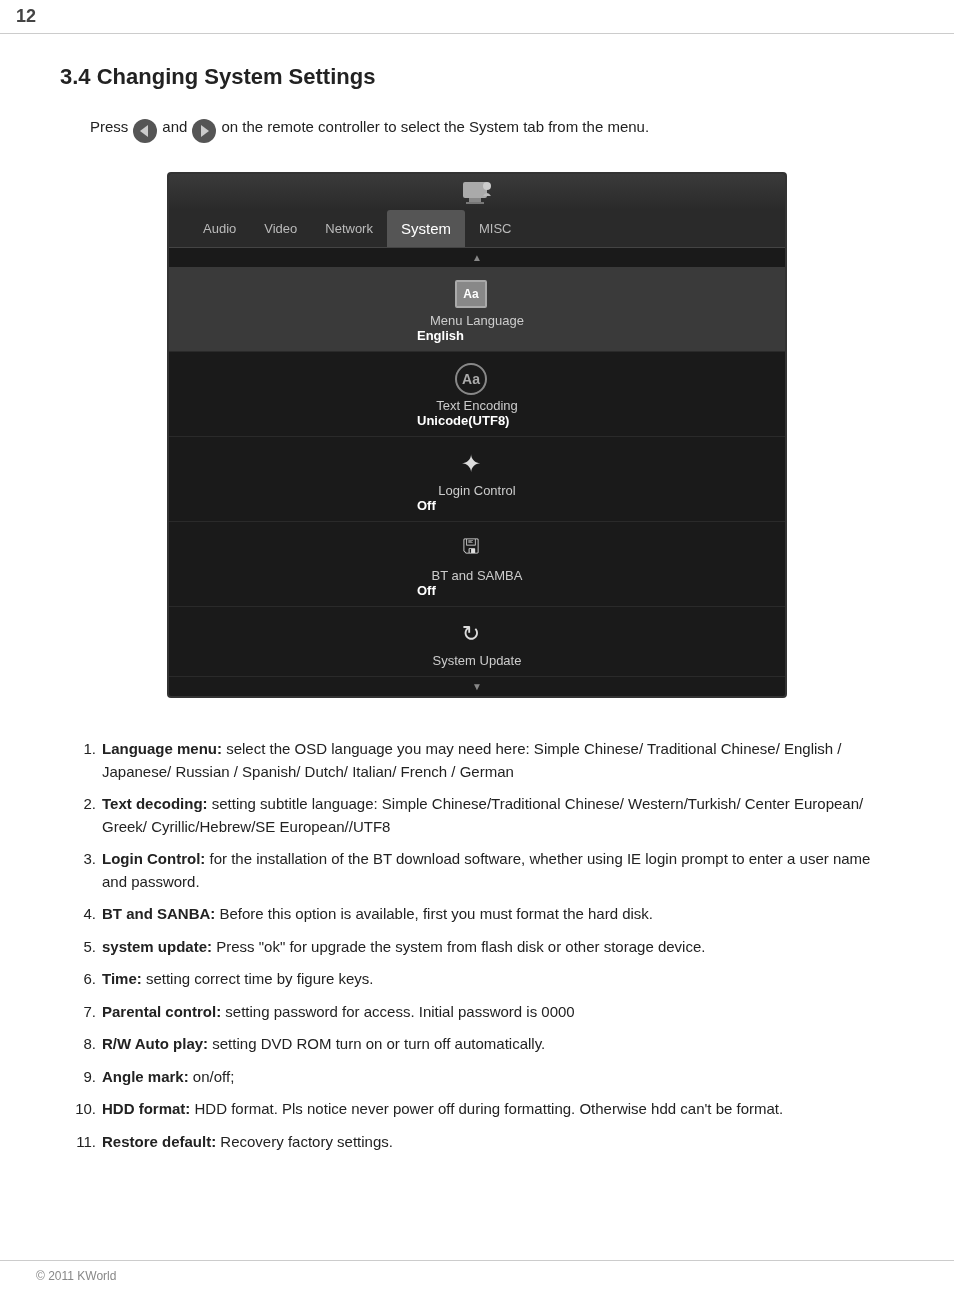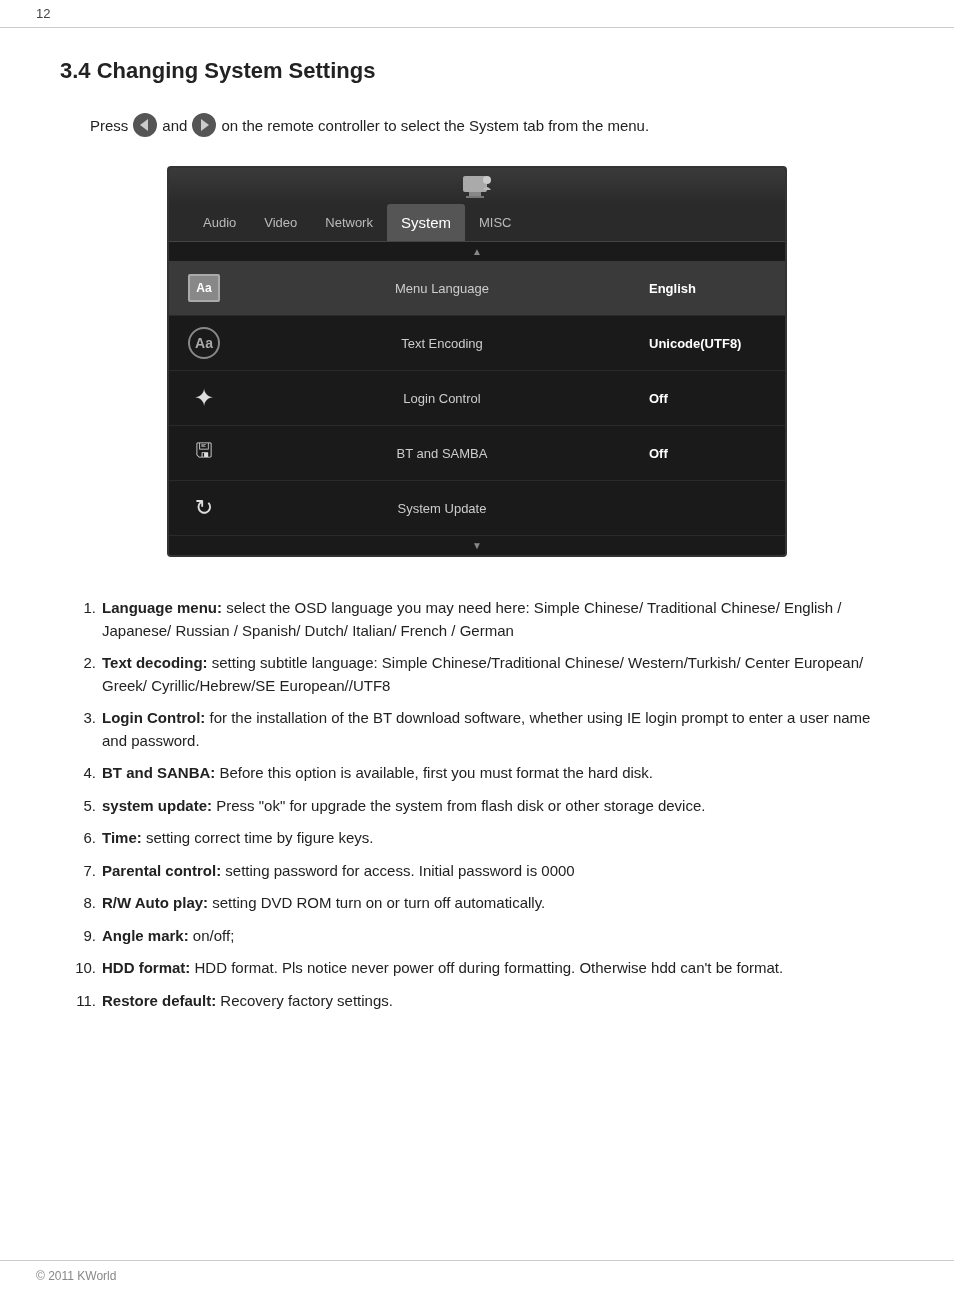--- a/index.html
+++ b/index.html
@@ -8,38 +8,39 @@
       min-height: 1307px;
       background: #fff;
       font-family: Arial, sans-serif;
       font-size: 15px;
       color: #222;
       position: relative;
     }
 
     .top-bar {
       border-bottom: 1px solid #ccc;
-      padding: 6px 36px;
-      font-size: 13px;
+      padding: 6px 16px;
+      font-size: 18px;
       color: #444;
+      font-weight: bold;
     }
 
     .content {
       padding: 30px 60px 40px 60px;
     }
 
     .section-title {
       font-size: 22px;
       font-weight: bold;
       margin-bottom: 28px;
     }
 
     .intro-line {
       display: flex;
-      align-items: center;
+      align-items: flex-start;
       gap: 4px;
       font-size: 15px;
       margin-bottom: 28px;
       margin-left: 30px;
     }
 
     
     .screenshot-container {
       margin: 0 auto 40px auto;
       width: 620px;
@@ -92,20 +93,21 @@
       font-size: 10px;
       text-align: center;
       padding: 4px 0;
     }
 
     .ui-row {
       display: flex;
       align-items: center;
       padding: 8px 16px;
       border-bottom: 1px solid #2a2a2a;
+      flex-direction: column;
     }
 
     .ui-row.highlighted {
       background: #3a3a3a;
     }
 
     .ui-row-icon {
       width: 38px;
       height: 38px;
       display: flex;

